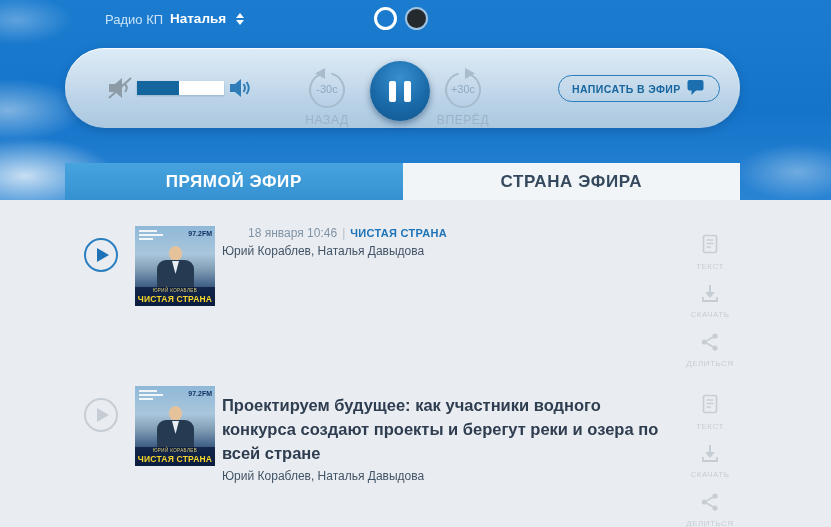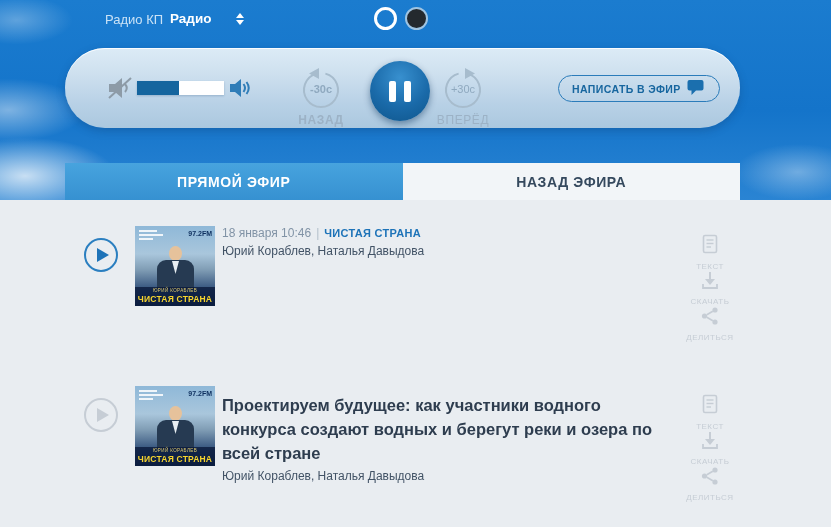--- a/index.html
+++ b/index.html
@@ -31,41 +31,41 @@
   .pill { position:absolute; left:65px; top:48px; width:675px; height:80px; border-radius:40px;
     background:linear-gradient(180deg,#dcebf6 0%,#cfe1ef 30%,#b8d1e6 70%,#abc8df 100%);
     box-shadow:0 3px 9px rgba(15,60,110,.30), inset 0 1px 0 rgba(255,255,255,.85); }
 
   .mute-btn { position:absolute; left:42px; top:28px; width:26px; height:24px; cursor:pointer; }
   .vol-track { position:absolute; left:72px; top:33px; width:87px; height:14px; background:#ffffff; cursor:pointer; box-shadow:0 1px 2px rgba(30,70,120,.25); }
   .vol-fill { height:100%; background:#15659e; }
   .vol-btn { position:absolute; left:164px; top:29px; width:22px; height:22px; cursor:pointer; }
 
   .skip { position:absolute; width:44px; height:58px; cursor:pointer; text-align:center; }
-  .skip.back { left:234px; top:18px;font-weight:bold; }
+  .skip.back { left:240px; top:18px; }
   .skip.fwd  { left:376px; top:18px; }
   .skip svg { position:absolute; left:0; top:0; }
   .skip .secs { position:absolute; left:0; top:17px; width:44px; text-align:center; font-size:11px; color:#8fa9bf; }
   .skip .lbl  { position:absolute; left:-10px; top:47px; width:64px; text-align:center; font-size:12px; letter-spacing:.6px; color:#9cb2c6; }
 
   .pause-btn { position:absolute; left:305px; top:13px; width:60px; height:60px; border-radius:50%;
     background:radial-gradient(circle at 50% 28%, #3890cf 0%, #1a6aa9 55%, #0f568c 100%);
     box-shadow:0 3px 7px rgba(5,45,85,.45); cursor:pointer;
     display:flex; align-items:center; justify-content:center; gap:8px; }
   .pause-btn i { display:block; width:7px; height:21px; background:#ffffff; border-radius:2px; }
 
   .write-btn { position:absolute; left:493px; top:27px; height:27px; padding:0 13px;
     border:1.5px solid #2b7cba; border-radius:14px; background:transparent;
     display:flex; align-items:center; gap:6px; cursor:pointer;
     font-size:10.5px; font-weight:bold; letter-spacing:.4px; color:#17669f; font-family:inherit; }
 
   
   .tabs { position:absolute; left:65px; top:163px; width:675px; height:37px; display:flex; }
   .tab { flex:1; display:flex; align-items:center; justify-content:center;
-    font-size:14px; font-weight:bold; letter-spacing:.6px; cursor:pointer; }
+    font-size:17px; font-weight:bold; letter-spacing:.6px; cursor:pointer; }
   .tab.live { background:linear-gradient(180deg,#47a3de,#3691d1); color:#ffffff; }
   .tab.archive { background:#f2f5f8; color:#35495e; }
 
   
   .content { position:absolute; top:200px; left:0; width:831px; height:327px; background:#e9edf1; }
   .item { position:absolute; left:0; width:831px; height:130px; }
   .item.first { top:26px; }
   .item.second { top:186px; }
 
   .play-btn { position:absolute; left:84px; top:12px; width:34px; height:34px; border-radius:50%;
@@ -85,40 +85,40 @@
   .thumb .head { position:absolute; left:34px; top:20px; width:13px; height:15px; background:#e6c29b; border-radius:50%; }
   .thumb .torso { position:absolute; left:22px; top:34px; width:37px; height:30px; background:#263a52; border-radius:9px 9px 0 0; }
   .thumb .shirt { position:absolute; left:37px; top:35px; width:7px; height:13px; background:#e8eef3;
     clip-path:polygon(0 0,100% 0,50% 100%); }
   .thumb .band { position:absolute; bottom:0; left:0; width:100%; height:19px; background:rgba(9,24,58,.78); }
   .thumb .host { position:absolute; bottom:13px; width:100%; text-align:center; font-size:4.5px; letter-spacing:.4px; color:#e3cd6d; }
   .thumb .cap { position:absolute; bottom:2px; width:100%; text-align:center; font-size:8.5px; font-weight:800; color:#f6d42e; letter-spacing:.2px; }
 
   
   .ep-body { position:absolute; left:222px; top:0; width:450px; }
-  .meta { font-size:12px; color:#8193a6; }
+  .meta { font-size:12px; color:#8193a6;margin-left:26px; }
   .meta .sep { color:#b3bfca; margin:0 5px; }
   .meta .cat { color:#1d73b8; font-weight:bold; font-size:11px; letter-spacing:.3px; cursor:pointer; }
   .title { margin-top:7px; font-size:16.5px; line-height:24px; font-weight:bold; color:#2e3d4f; cursor:pointer; }
   .authors { margin-top:4px; font-size:12px; color:#425366; }
 
   
-  .actions { position:absolute; left:685px; top:8px; width:50px; display:flex; flex-direction:column; }
+  .actions { position:absolute; left:685px; top:8px; width:50px; display:flex; flex-direction:column; gap:13px; }
   .action { display:flex; flex-direction:column; align-items:center; cursor:pointer; }
   .action .albl { margin-top:3px; font-size:8px; letter-spacing:.5px; color:#c6cdd5; }
 </style>
 </head>
 <body>
 
 <div class="stage">
   <div class="sky"></div>
 
   <div class="topbar">
     <span class="brand">Радио КП</span>
-    <span class="region">Радио</span>
+    <span class="region">Наталья</span>
     <span class="sort-icon">
         <i class="up"></i>
         <i class="dn"></i>
       </span>
     <span class="dot-light"></span>
     <span class="dot-dark"></span>
   </div>
 
   <div class="pill">
 
@@ -170,21 +170,21 @@
       <span>
         <svg width="19" height="17" viewBox="0 0 19 17">
           <path d="M2.5 1 h12 a2 2 0 0 1 2 2 v6.5 a2 2 0 0 1 -2 2 h-5.5 l-4.5 4.5 v-4.5 h-2 a2 2 0 0 1 -2 -2 v-6.5 a2 2 0 0 1 2 -2 z" fill="#1b6fae"></path>
         </svg>
       </span>
     </button>
   </div>
 
   <div class="tabs">
     <div class="tab live">ПРЯМОЙ ЭФИР</div>
-    <div class="tab archive">НАЗАД ЭФИРА</div>
+    <div class="tab archive">СТРАНА ЭФИРА</div>
   </div>
 
   <div class="content">
 
     <div class="item first">
       <div class="play-btn">
           <i></i>
         </div>
 
       <div class="thumb">
@@ -260,21 +260,21 @@
         <span class="fm">97.2FM</span>
         <span class="head"></span>
         <span class="torso"></span>
         <span class="shirt"></span>
         <span class="band"></span>
         <span class="host">ЮРИЙ КОРАБЛЕВ</span>
         <span class="cap">ЧИСТАЯ СТРАНА</span>
       </div>
 
       <div class="ep-body">
-        <div class="title">Проектируем будущее: как участники водного конкурса создают водных и берегут реки и озера по всей стране</div>
+        <div class="title">Проектируем будущее: как участники водного конкурса создают проекты и берегут реки и озера по всей стране</div>
         <div class="authors">Юрий Кораблев,  Наталья Давыдова</div>
       </div>
 
       <div class="actions">
         <div class="action">
           <span>
             <svg width="20" height="21" viewBox="0 0 20 21">
               <rect x="3.5" y="1.5" width="13" height="17" rx="1.5" fill="none" stroke="#c6cdd5" stroke-width="1.6"></rect>
               <line x1="6.5" y1="6" x2="13.5" y2="6" stroke="#c6cdd5" stroke-width="1.4"></line>
               <line x1="6.5" y1="9.5" x2="13.5" y2="9.5" stroke="#c6cdd5" stroke-width="1.4"></line>

